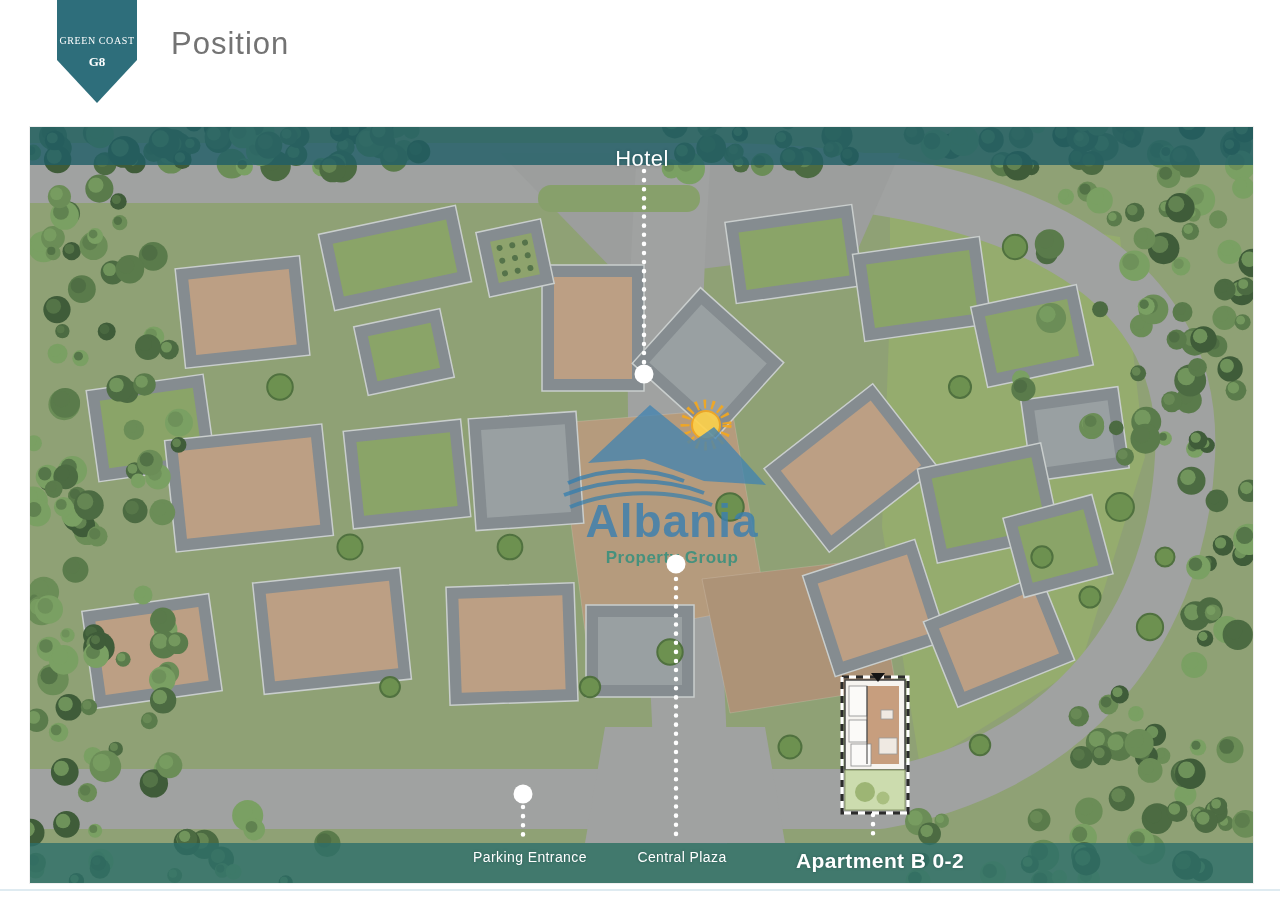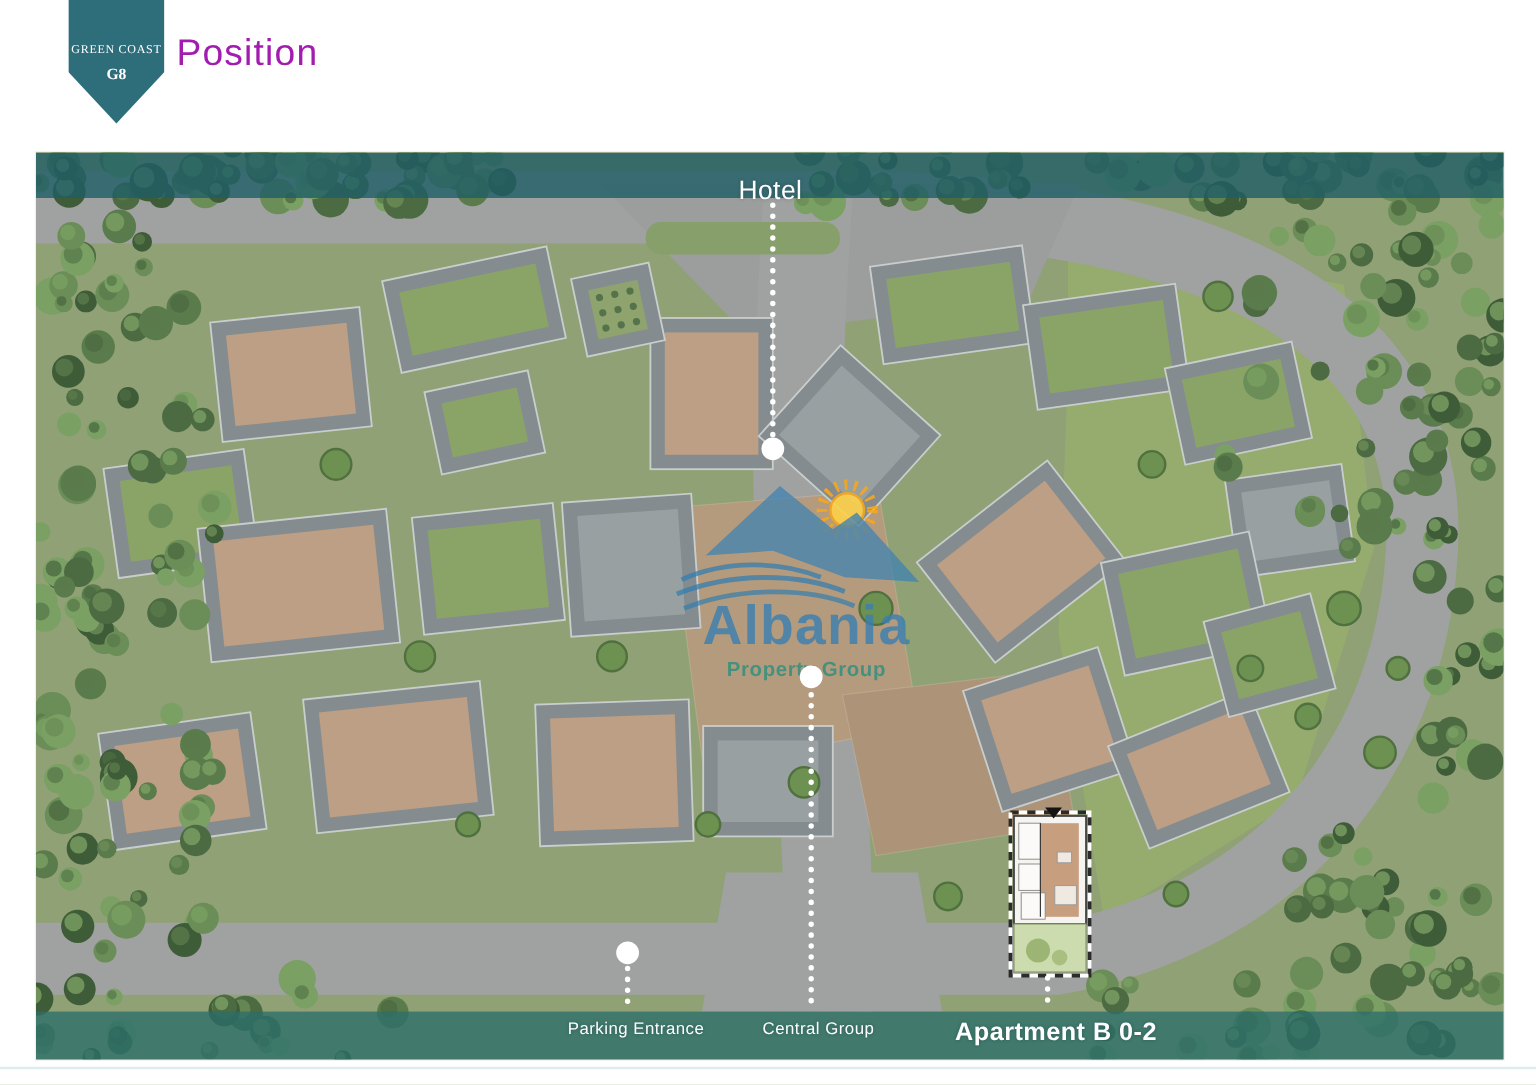--- a/index.html
+++ b/index.html
@@ -4,21 +4,21 @@
 <style>
   html,body{margin:0;padding:0}
   body{
     width:1280px;height:904px;position:relative;background:#ffffff;
     font-family:"Liberation Sans",sans-serif;overflow:hidden;
   }
   
   .badge{position:absolute;left:57px;top:0;width:80px;height:104px}
   .badge text{fill:#fff;font-family:"Liberation Serif",serif}
   .page-title{
-    position:absolute;left:147px;top:26px;font-size:31px;color:#a21caf;
+    position:absolute;left:171px;top:26px;font-size:31px;color:#737373;
     letter-spacing:1px;font-weight:400;
   }
   
   .map{
     position:absolute;left:30px;top:127px;width:1223px;height:756px;
     box-shadow:0 0 0 1px rgba(0,0,0,.06);overflow:hidden;background:#8fa175;
   }
   .map svg{position:absolute;left:0;top:0}
   .band-label{
     position:absolute;transform:translateX(-50%);color:#fff;white-space:nowrap;
@@ -883,17 +883,17 @@
     </g>
     <g fill="#ffffff">
       <circle cx="614" cy="247" r="9.5"></circle>
       <circle cx="646" cy="437" r="9.5"></circle>
       <circle cx="493" cy="667" r="9.5"></circle>
     </g>
   </svg>
 
   <div class="band-label hotel" style="left:612px;top:19px">Hotel</div>
   <div class="band-label" style="left:500px;top:722px">Parking Entrance</div>
-  <div class="band-label" style="left:652px;top:722px">Central Group</div>
+  <div class="band-label" style="left:652px;top:722px">Central Plaza</div>
   <div class="band-label bold" style="left:850px;top:722px">Apartment B 0-2</div>
 </div>
 
 <div class="bottom-rule"></div>
 
 </body></html>

